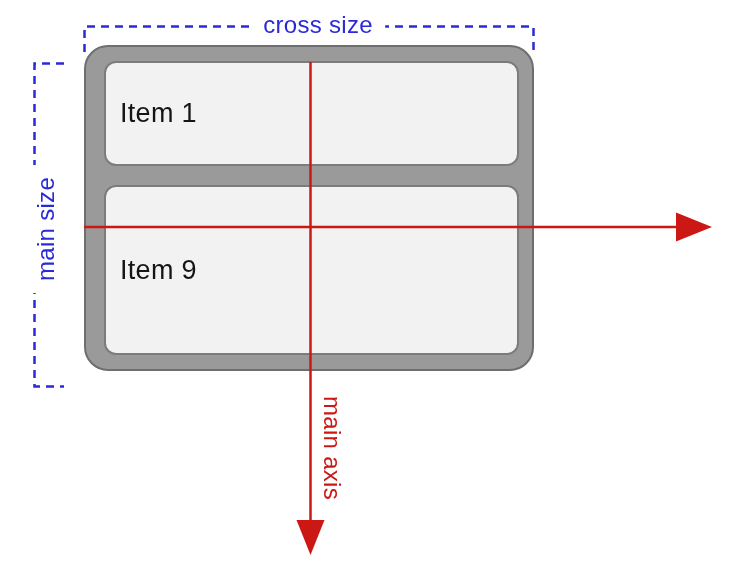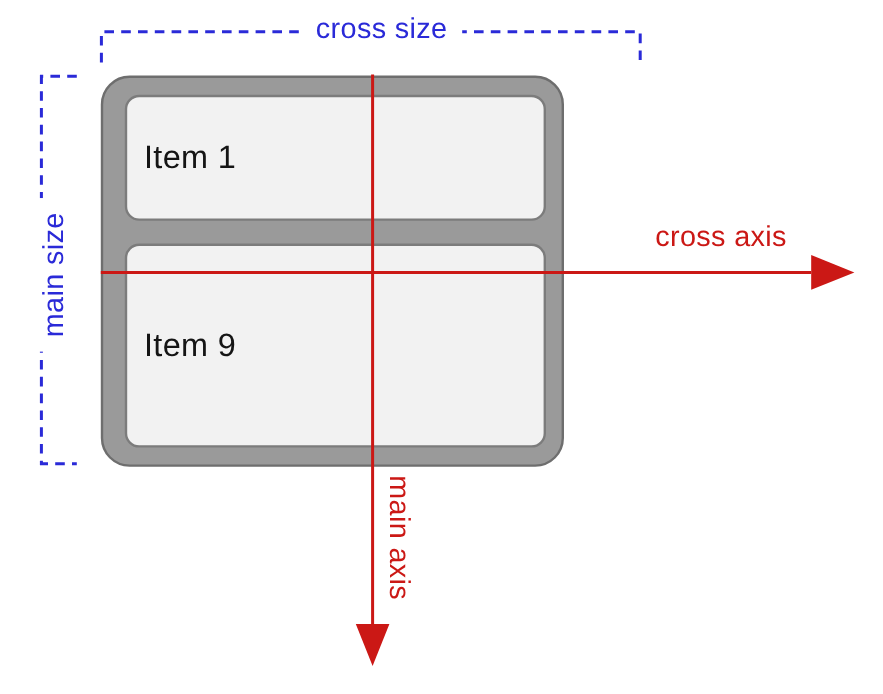--- a/index.html
+++ b/index.html
@@ -21,22 +21,22 @@
     width: 736px;
     height: 578px;
     background: var(--canvas-bg);
     overflow: hidden;
   }
 
   
   .flex-container {
     position: absolute;
     left: 84px;
-    top: 63px;
-    width: 386px;
+    top: 45px;
+    width: 450px;
     height: 326px;
     background: var(--container-fill);
     border: 2.5px solid var(--container-border);
     border-radius: 24px;
     display: flex;
     flex-direction: column;
     padding: 14px 13px 14px 18px;
     gap: 19px;
     z-index: 1;
   }
@@ -136,17 +136,16 @@
     <polygon class="axis-head" points="676,212.5 676,241.5 712,227"></polygon>
 
     <path class="axis-line" d="M 310.5 62 L 310.5 520"></path>
     <polygon class="axis-head" points="296.5,520 324.5,520 310.5,555"></polygon>
   </svg>
 
   <div class="label blue cross-size-label">cross size</div>
 
   <div class="label blue main-size-label">main size</div>
 
-  <div class="label red cross-axis-label">cross axis</div>
 
   <div class="label red main-axis-label">main axis</div>
 
 </div>
 
 </body></html>

